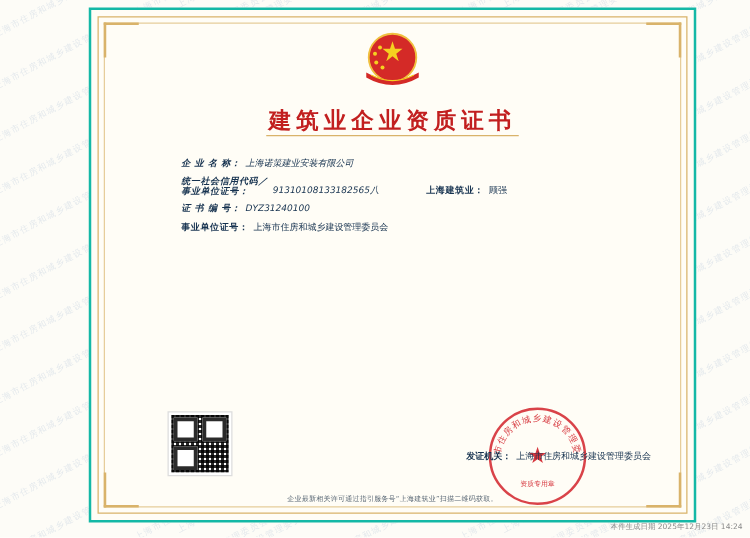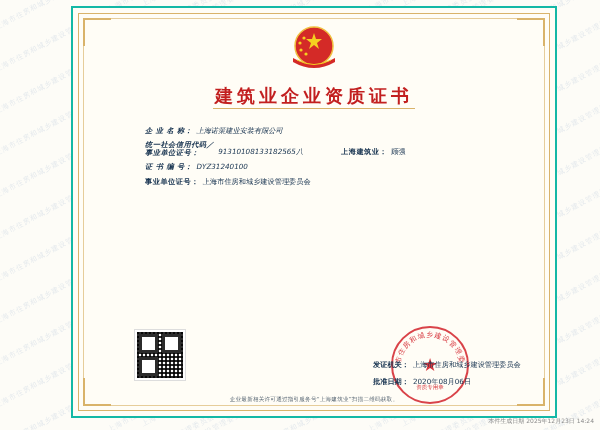--- a/index.html
+++ b/index.html
@@ -299,24 +299,20 @@
       </svg>
       <div class="star">★</div>
       <div class="seal-bottom">资质专用章</div>
     </div>
 
     <div class="issue">
       <div class="irow">
         <span class="ilbl">发证机关：</span>
         <span class="ival">上海市住房和城乡建设管理委员会</span>
       </div>
-      <div class="irow">
-        <span class="ilbl">批准日期：</span>
-        <span class="ival">2020年08月06日</span>
-      </div>
     </div>
 
     <div class="footnote">企业最新相关许可通过指引服务号“上海建筑业”扫描二维码获取。</div>
   </div>
 
   <div class="gen-date">
     <span>本件生成日期</span>
     <span>2025年12月23日 14:24</span>
   </div>
 

